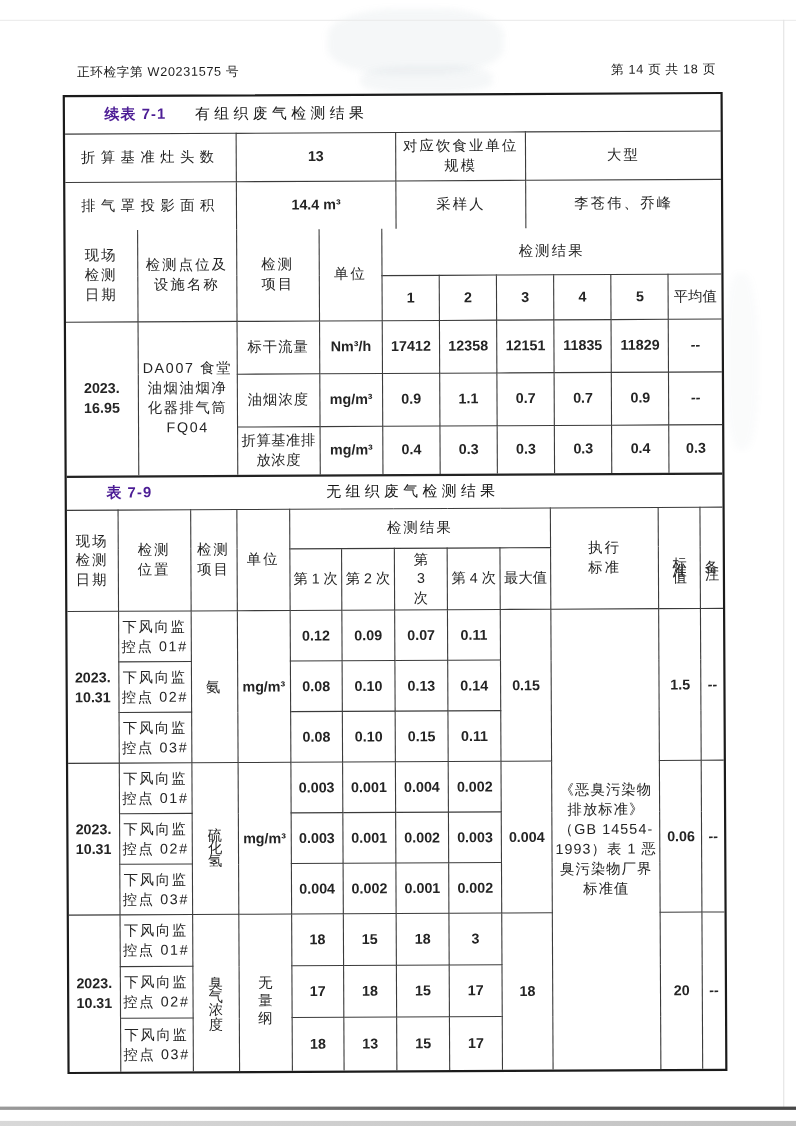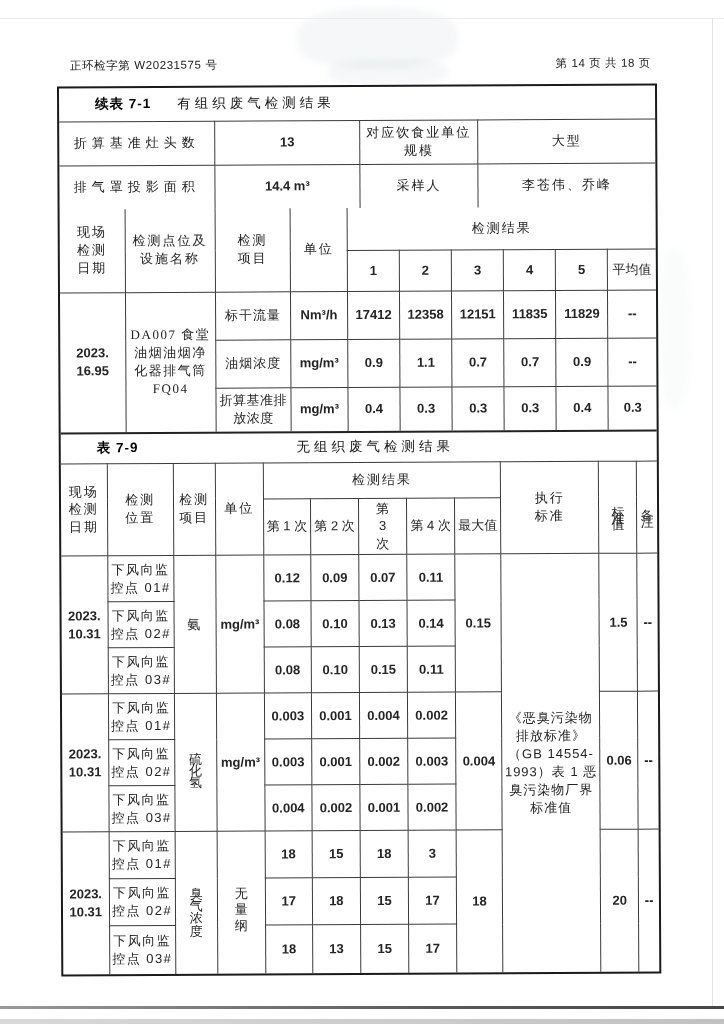--- a/index.html
+++ b/index.html
@@ -29,33 +29,33 @@
   .tables{position:absolute;left:59px;top:85px;width:596px;border:2px solid #1b1b1b;background:#fff;box-sizing:content-box;}
   .hline1{height:2px;background:#222;}
   table.grid{border-collapse:collapse;border-style:hidden;table-layout:fixed;width:100%;}
   table.grid td{border:1px solid #3b3b3b;text-align:center;vertical-align:middle;
     font-size:13px;color:#242424;padding:1px 2px;line-height:1.38;overflow:hidden;}
   .cn{letter-spacing:2px;}
   .sp{letter-spacing:5px;}
   .num{font-family:"Liberation Sans",sans-serif;font-weight:600;font-size:12.5px;color:#141414;letter-spacing:0;}
   .titlerow td{border-left:none;border-right:none;text-align:left;}
   .titleflex{display:flex;align-items:center;padding-left:34px;}
-  .t-label{letter-spacing:1px;font-size:13.5px;color:#000000;font-weight:600;}
+  .t-label{letter-spacing:1px;font-size:13.5px;color:#4c1d95;font-weight:600;}
   .t-text{font-size:13.5px;color:#161616;letter-spacing:4px;}
   .g1 .t-text{margin-left:26px;}
   .g2 .t-text{margin-left:158px;}
   .w2{display:inline-block;max-width:32px;}
   .w2b{display:inline-block;max-width:36px;}
   .vtext{writing-mode:vertical-lr;text-orientation:upright;display:inline-block;letter-spacing:12px;line-height:1;}
   .v-small{letter-spacing:6px;}
   .v-wide{letter-spacing:16px;}
   .datecell{line-height:1.3;}
   .std-text{font-size:13px;letter-spacing:1px;line-height:1.6;padding:0 1px;}
   .loc{letter-spacing:1.5px;}
-  .ptname{letter-spacing:1.5px;line-height:1.5;font-family:Liberation Serif, serif;}
+  .ptname{letter-spacing:1.5px;line-height:1.5;}
 </style>
 </head>
 <body>
 
 <div class="doc">
   <div class="smudge s1"></div>
   <div class="smudge s2"></div>
   <div class="smudge s3"></div>
 
   <div class="hdr hdr-left">正环检字第 W20231575 号</div>

